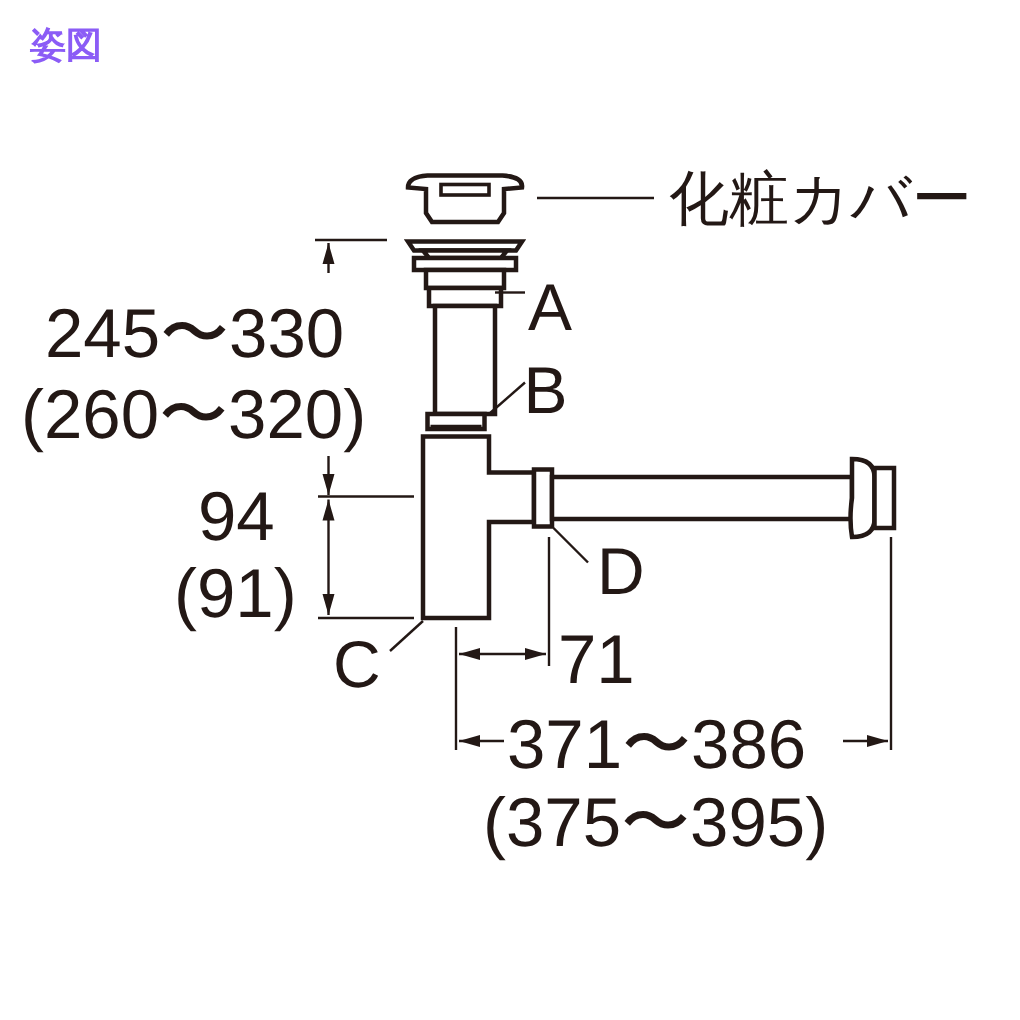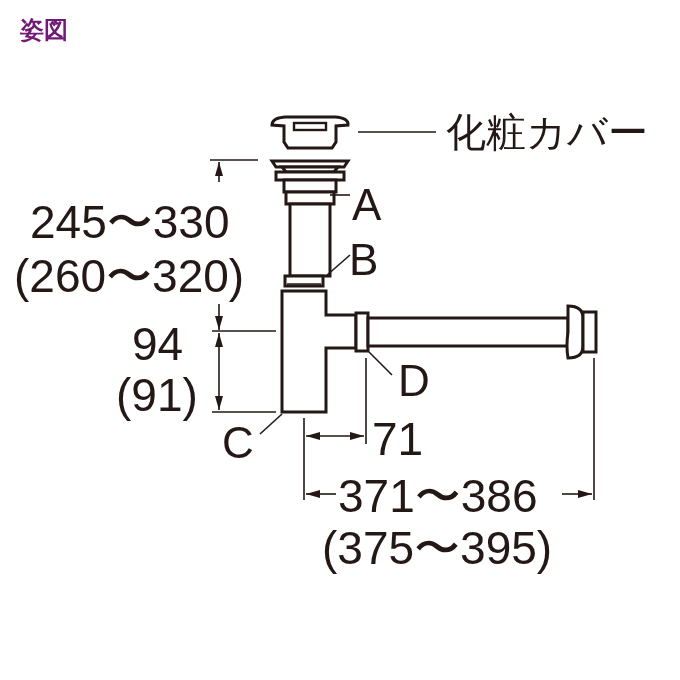--- a/index.html
+++ b/index.html
@@ -1,20 +1,20 @@
 <!DOCTYPE html>
 <html><head>
   <meta charset="utf-8">
   <style>
     html, body { margin: 0; padding: 0; background: #ffffff; }
     body { width: 680px; height: 680px; overflow: hidden; position: relative; }
     .canvas { position: absolute; left: 0; top: 0; width: 680px; height: 680px; }
     .title {
       position: absolute; left: 20px; top: 14px;
-      font-family: "DejaVu Sans", sans-serif; font-weight: bold; font-size: 24px; color: #701a75;
+      font-family: "DejaVu Sans", sans-serif; font-weight: bold; font-size: 24px; color: #8b5cf6;
       letter-spacing: 0px;
     }
     svg text { font-family: "Liberation Sans", "DejaVu Sans", sans-serif; fill: #231815; }
     .dim { font-size: 46px; }
     .lbl { font-size: 44px; }
     .jp { font-family: "DejaVu Sans", sans-serif; font-size: 40px; }
     .part { fill: #ffffff; stroke: #231815; stroke-width: 3; }
     .thin { stroke: #231815; stroke-width: 1.6; fill: none; }
     .arrowhead { fill: #231815; }
   </style>

